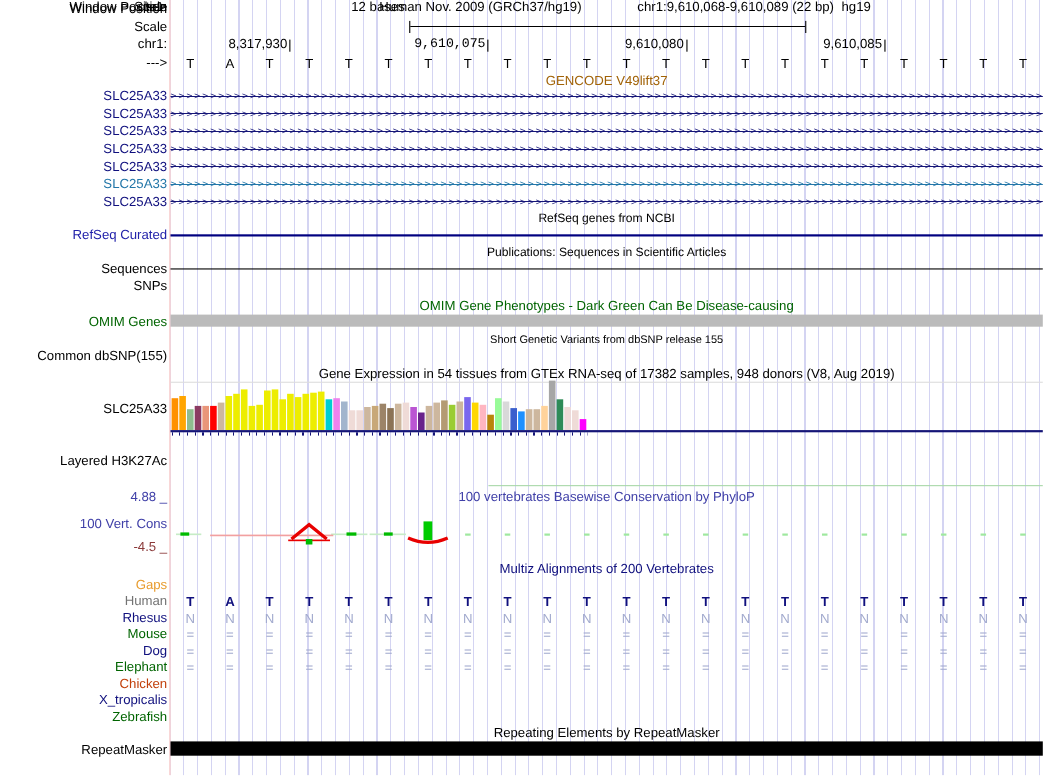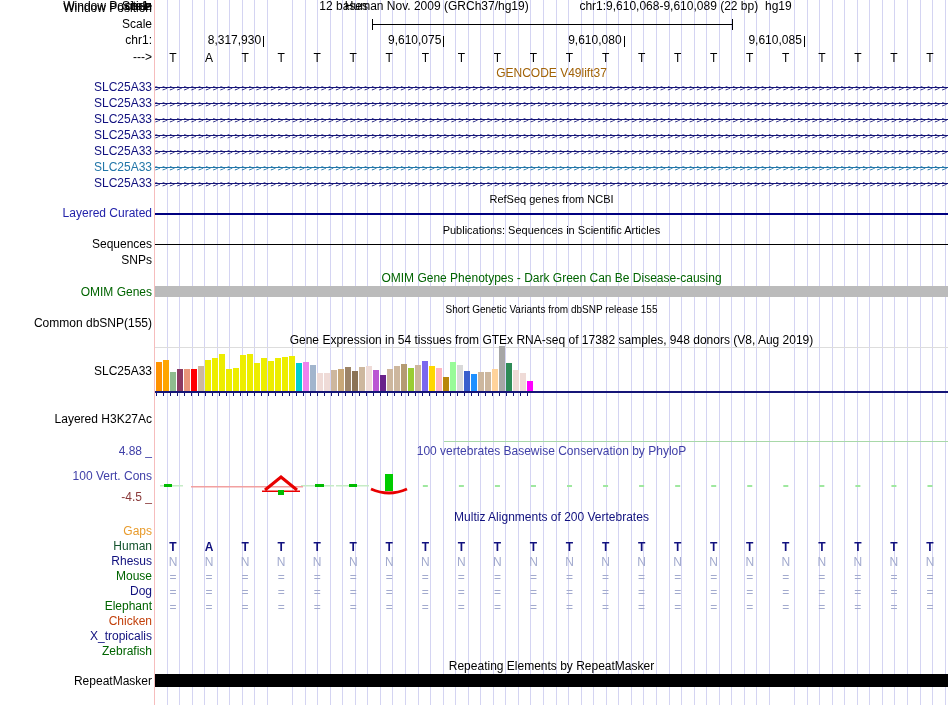--- a/index.html
+++ b/index.html
@@ -59,52 +59,52 @@
     <div class="abs rlab" style="left: 0px; top: 18px; width: 152px; color: rgb(0, 0, 0);">Scale</div>
     <div class="abs rlab" style="left: 0px; top: 34px; width: 152px; color: rgb(0, 0, 0);">chr1:</div>
     <div class="abs rlab" style="left: 0px; top: 51px; width: 152px; color: rgb(0, 0, 0);">---&gt;</div>
     <div class="abs rlab" style="left: 0px; top: 81px; width: 152px; color: rgb(16, 16, 126);">SLC25A33</div>
     <div class="abs rlab" style="left: 0px; top: 97px; width: 152px; color: rgb(16, 16, 126);">SLC25A33</div>
     <div class="abs rlab" style="left: 0px; top: 113px; width: 152px; color: rgb(16, 16, 126);">SLC25A33</div>
     <div class="abs rlab" style="left: 0px; top: 129px; width: 152px; color: rgb(16, 16, 126);">SLC25A33</div>
     <div class="abs rlab" style="left: 0px; top: 145px; width: 152px; color: rgb(16, 16, 126);">SLC25A33</div>
     <div class="abs rlab" style="left: 0px; top: 161px; width: 152px; color: rgb(34, 118, 168);">SLC25A33</div>
     <div class="abs rlab" style="left: 0px; top: 177px; width: 152px; color: rgb(16, 16, 126);">SLC25A33</div>
-    <div class="abs rlab" style="left: 0px; top: 207px; width: 152px; color: rgb(34, 34, 170);">Layered Curated</div>
+    <div class="abs rlab" style="left: 0px; top: 207px; width: 152px; color: rgb(34, 34, 170);">RefSeq Curated</div>
     <div class="abs rlab" style="left: 0px; top: 238px; width: 152px; color: rgb(0, 0, 0);">Sequences</div>
     <div class="abs rlab" style="left: 0px; top: 254px; width: 152px; color: rgb(0, 0, 0);">SNPs</div>
     <div class="abs rlab" style="left: 0px; top: 286px; width: 152px; color: rgb(0, 100, 0);">OMIM Genes</div>
     <div class="abs rlab" style="left: 0px; top: 317px; width: 152px; color: rgb(0, 0, 0);">Common dbSNP(155)</div>
     <div class="abs rlab" style="left: 0px; top: 365px; width: 152px; color: rgb(0, 0, 0);">SLC25A33</div>
     <div class="abs rlab" style="left: 0px; top: 413px; width: 152px; color: rgb(0, 0, 0);">Layered H3K27Ac</div>
     <div class="abs rlab" style="left: 0px; top: 445px; width: 152px; color: rgb(64, 64, 168);">4.88 _</div>
     <div class="abs rlab" style="left: 0px; top: 470px; width: 152px; color: rgb(64, 64, 168);">100 Vert. Cons</div>
     <div class="abs rlab" style="left: 0px; top: 491px; width: 152px; color: rgb(139, 58, 58);">-4.5 _</div>
     <div class="abs rlab" style="left: 0px; top: 525px; width: 152px; color: rgb(232, 155, 44);">Gaps</div>
-    <div class="abs rlab" style="left: 0px; top: 540px; width: 152px; color: #14532d;">Human</div>
+    <div class="abs rlab" style="left: 0px; top: 540px; width: 152px; color: #737373;">Human</div>
     <div class="abs rlab" style="left: 0px; top: 555px; width: 152px; color: rgb(16, 16, 126);">Rhesus</div>
     <div class="abs rlab" style="left: 0px; top: 570px; width: 152px; color: rgb(0, 100, 0);">Mouse</div>
     <div class="abs rlab" style="left: 0px; top: 585px; width: 152px; color: rgb(16, 16, 126);">Dog</div>
     <div class="abs rlab" style="left: 0px; top: 600px; width: 152px; color: rgb(0, 100, 0);">Elephant</div>
     <div class="abs rlab" style="left: 0px; top: 615px; width: 152px; color: #c2410c;">Chicken</div>
     <div class="abs rlab" style="left: 0px; top: 630px; width: 152px; color: rgb(16, 16, 126);">X_tropicalis</div>
     <div class="abs rlab" style="left: 0px; top: 645px; width: 152px; color: rgb(0, 100, 0);">Zebrafish</div>
     <div class="abs rlab" style="left: 0px; top: 675px; width: 152px; color: rgb(0, 0, 0);">RepeatMasker</div>
     <div class="abs ctitle" style="left: 155px; top: 67px; width: 793px; color: #a16207; font-size: 12px;">GENCODE V49lift37</div>
     <div class="abs ctitle" style="left: 155px; top: 193px; width: 793px; color: rgb(0, 0, 0); font-size: 11px;">RefSeq genes from NCBI</div>
     <div class="abs ctitle" style="left: 155px; top: 224px; width: 793px; color: rgb(0, 0, 0); font-size: 11px;">Publications: Sequences in Scientific Articles</div>
     <div class="abs ctitle" style="left: 155px; top: 272px; width: 793px; color: rgb(0, 100, 0); font-size: 12px;">OMIM Gene Phenotypes - Dark Green Can Be Disease-causing</div>
     <div class="abs ctitle" style="left: 155px; top: 303px; width: 793px; color: rgb(0, 0, 0); font-size: 10px;">Short Genetic Variants from dbSNP release 155</div>
     <div class="abs ctitle" style="left: 155px; top: 334px; width: 793px; color: rgb(0, 0, 0); font-size: 12px;">Gene Expression in 54 tissues from GTEx RNA-seq of 17382 samples, 948 donors (V8, Aug 2019)</div>
     <div class="abs ctitle" style="left: 155px; top: 445px; width: 793px; color: rgb(64, 64, 168); font-size: 12px;">100 vertebrates Basewise Conservation by PhyloP</div>
     <div class="abs ctitle" style="left: 155px; top: 511px; width: 793px; color: rgb(16, 16, 126); font-size: 12px;">Multiz Alignments of 200 Vertebrates</div>
     <div class="abs ctitle" style="left: 155px; top: 660px; width: 793px; color: rgb(0, 0, 0); font-size: 12px;">Repeating Elements by RepeatMasker</div>
     <div class="abs rlab" style="left: 171.136px; top: 34px; width: 90px;">8,317,930</div>
     <div class="tickmark" style="left: 263.136px; top: 36px;"></div>
-    <div class="abs rlab" style="left: 351.364px; top: 34px; width: 90px;">9,610,075</div>
+    <div class="abs rlab" style="left: 351.364px; top: 34px; width: 90px; font-family: Liberation Mono, monospace;">9,610,075</div>
     <div class="tickmark" style="left: 443.364px; top: 36px;"></div>
     <div class="abs rlab" style="left: 531.591px; top: 34px; width: 90px;">9,610,080</div>
     <div class="tickmark" style="left: 623.591px; top: 36px;"></div>
     <div class="abs rlab" style="left: 711.818px; top: 34px; width: 90px;">9,610,085</div>
     <div class="tickmark" style="left: 803.818px; top: 36px;"></div>
     <div class="baseletter" style="left: 155px; top: 51px; width: 36.0455px;">T</div>
     <div class="baseletter" style="left: 191.045px; top: 51px; width: 36.0455px;">A</div>
     <div class="baseletter" style="left: 227.091px; top: 51px; width: 36.0455px;">T</div>
     <div class="baseletter" style="left: 263.136px; top: 51px; width: 36.0455px;">T</div>
     <div class="baseletter" style="left: 299.182px; top: 51px; width: 36.0455px;">T</div>

